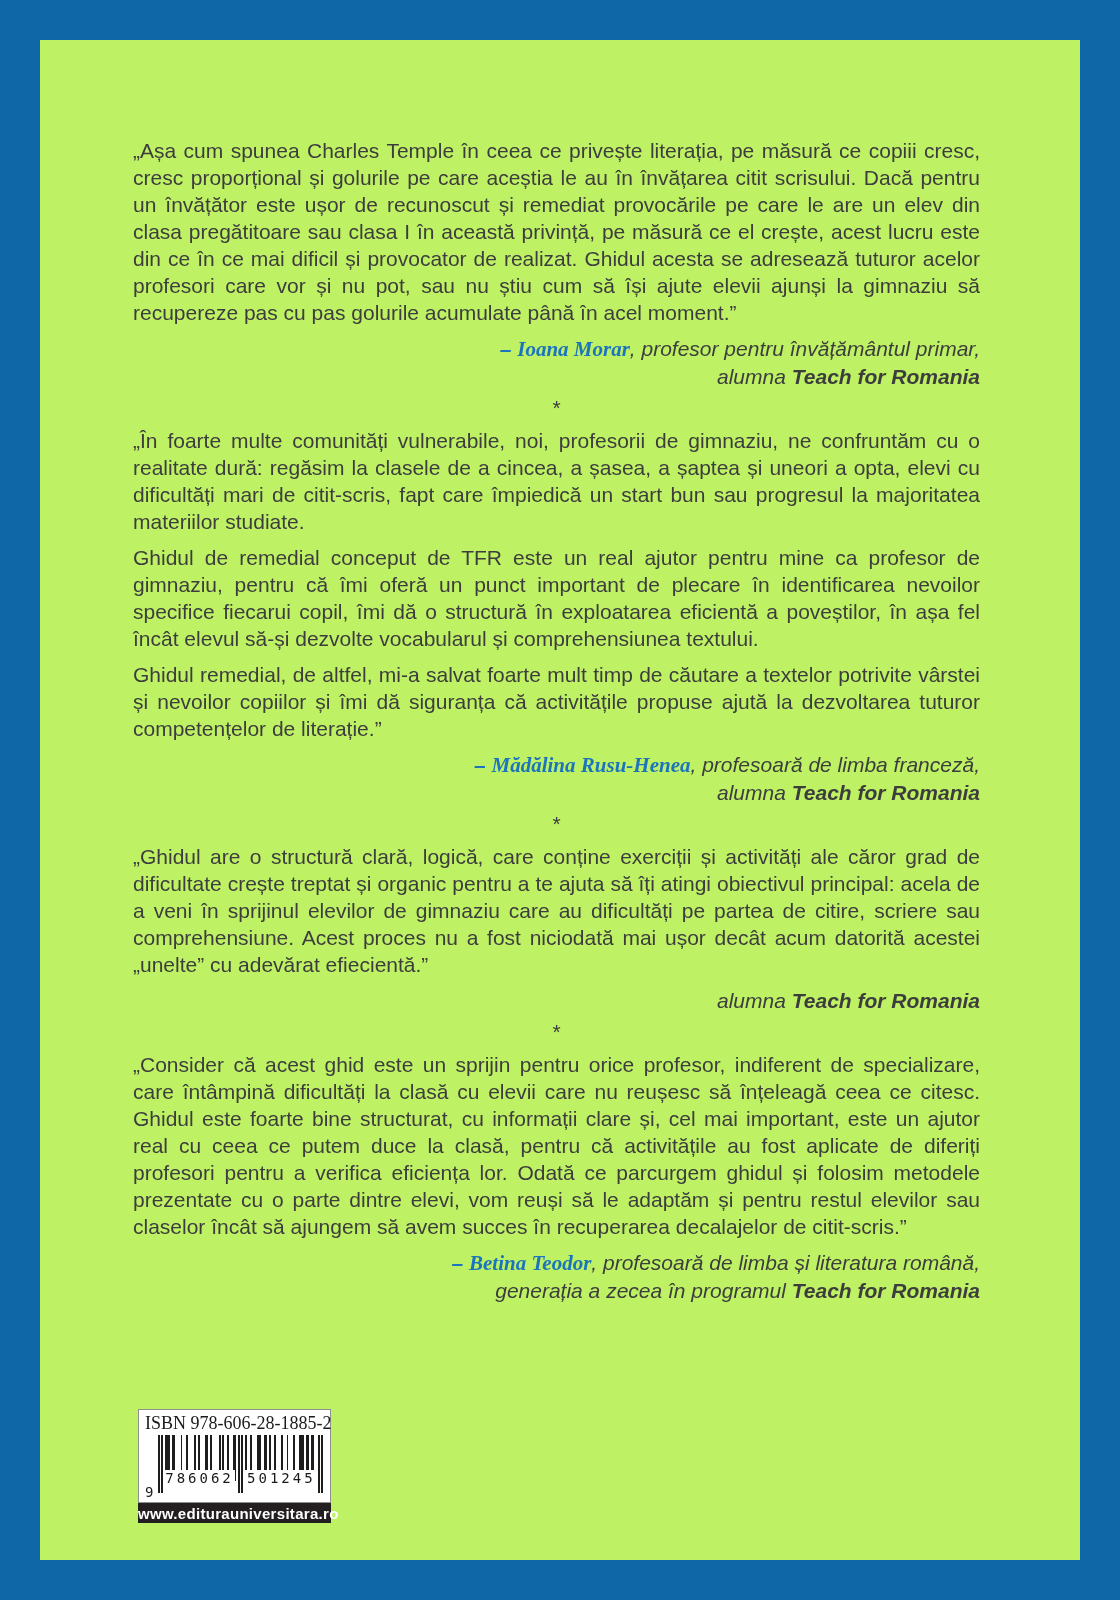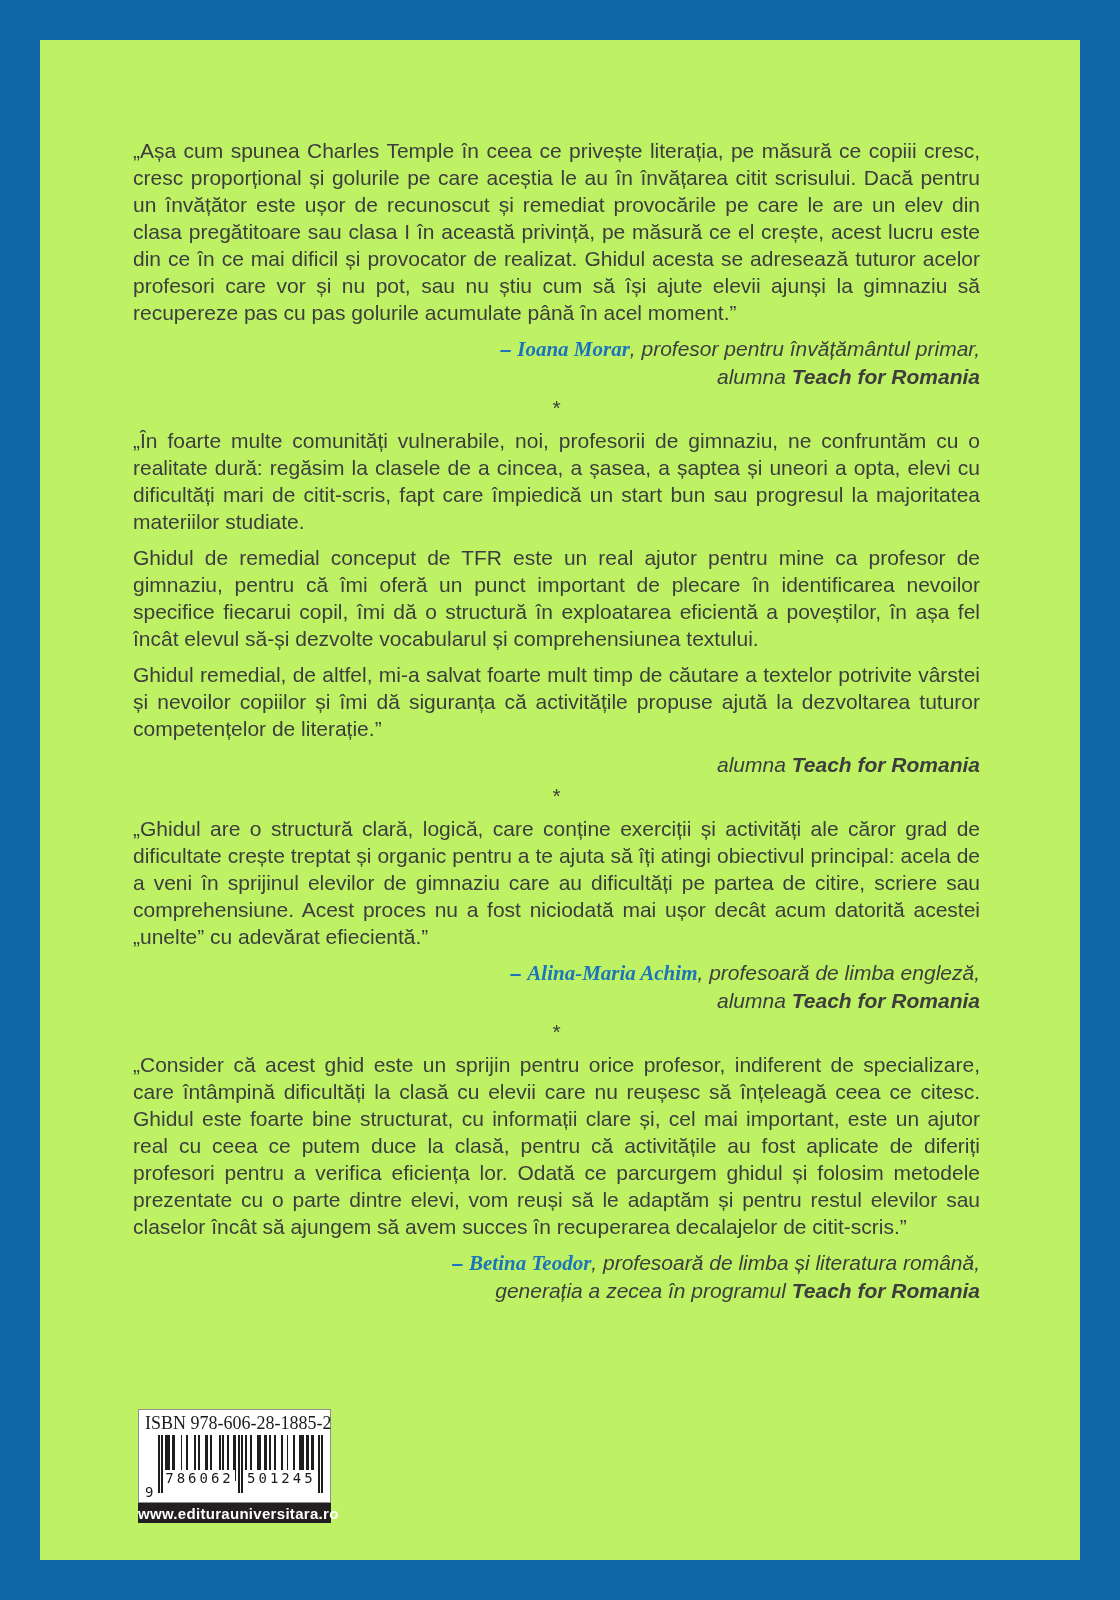--- a/index.html
+++ b/index.html
@@ -130,30 +130,30 @@
       </div>
     </section>
 
     <div class="separator">*</div>
 
     <section>
       <p class="quote">„În foarte multe comunități vulnerabile, noi, profesorii de gimnaziu, ne confruntăm cu o realitate dură: regăsim la clasele de a cincea, a șasea, a șaptea și uneori a opta, elevi cu dificultăți mari de citit-scris, fapt care împiedică un start bun sau progresul la majoritatea materiilor studiate.</p>
       <p class="quote">Ghidul de remedial conceput de TFR este un real ajutor pentru mine ca profesor de gimnaziu, pentru că îmi oferă un punct important de plecare în identificarea nevoilor specifice fiecarui copil, îmi dă o structură în exploatarea eficientă a poveștilor, în așa fel încât elevul să-și dezvolte vocabularul și comprehensiunea textului.</p>
       <p class="quote">Ghidul remedial, de altfel, mi-a salvat foarte mult timp de căutare a textelor potrivite vârstei și nevoilor copiilor și îmi dă siguranța că activitățile propuse ajută la dezvoltarea tuturor competențelor de literație.”</p>
       <div class="attribution">
+        <div><span class="dash">–</span> <span class="name">Mădălina Rusu-Henea</span><span>, profesoară de limba franceză,</span></div>
         <div><span>alumna </span><span class="org">Teach for Romania</span></div>
       </div>
     </section>
 
     <div class="separator">*</div>
 
     <section>
       <p class="quote">„Ghidul are o structură clară, logică, care conține exerciții și activități ale căror grad de dificultate crește treptat și organic pentru a te ajuta să îți atingi obiectivul principal: acela de a veni în sprijinul elevilor de gimnaziu care au dificultăți pe partea de citire, scriere sau comprehensiune. Acest proces nu a fost niciodată mai ușor decât acum datorită acestei „unelte” cu adevărat efiecientă.”</p>
       <div class="attribution">
-        <div><span class="dash">–</span> <span class="name">Alina-Maria Achim</span><span>, profesoară de limba engleză,</span></div>
         <div><span>alumna </span><span class="org">Teach for Romania</span></div>
       </div>
     </section>
 
     <div class="separator">*</div>
 
     <section>
       <p class="quote">„Consider că acest ghid este un sprijin pentru orice profesor, indiferent de specializare, care întâmpină dificultăți la clasă cu elevii care nu reușesc să înțeleagă ceea ce citesc. Ghidul este foarte bine structurat, cu informații clare și, cel mai important, este un ajutor real cu ceea ce putem duce la clasă, pentru că activitățile au fost aplicate de diferiți profesori pentru a verifica eficiența lor. Odată ce parcurgem ghidul și folosim metodele prezentate cu o parte dintre elevi, vom reuși să le adaptăm și pentru restul elevilor sau claselor încât să ajungem să avem succes în recuperarea decalajelor de citit-scris.”</p>
       <div class="attribution">
         <div><span class="dash">–</span> <span class="name">Betina Teodor</span><span>, profesoară de limba și literatura română,</span></div>

